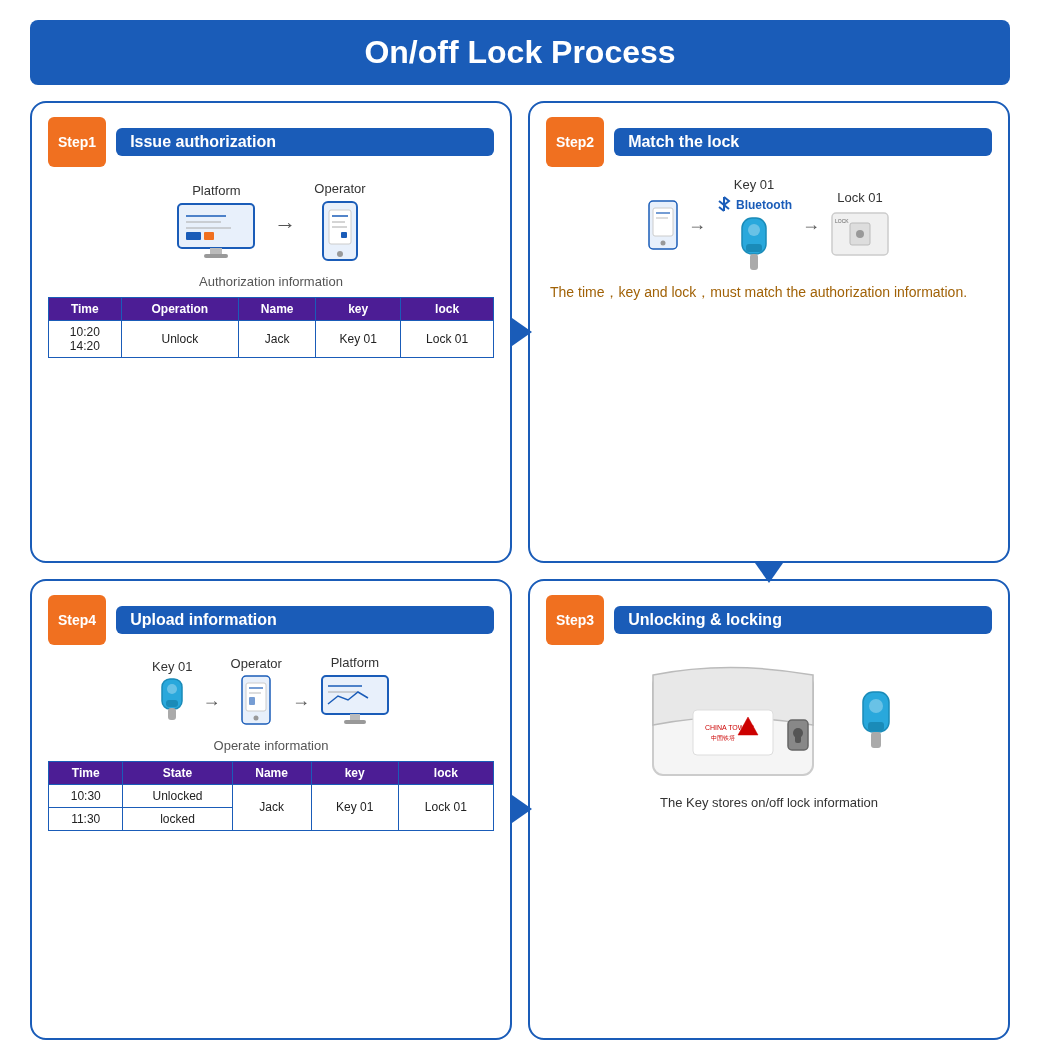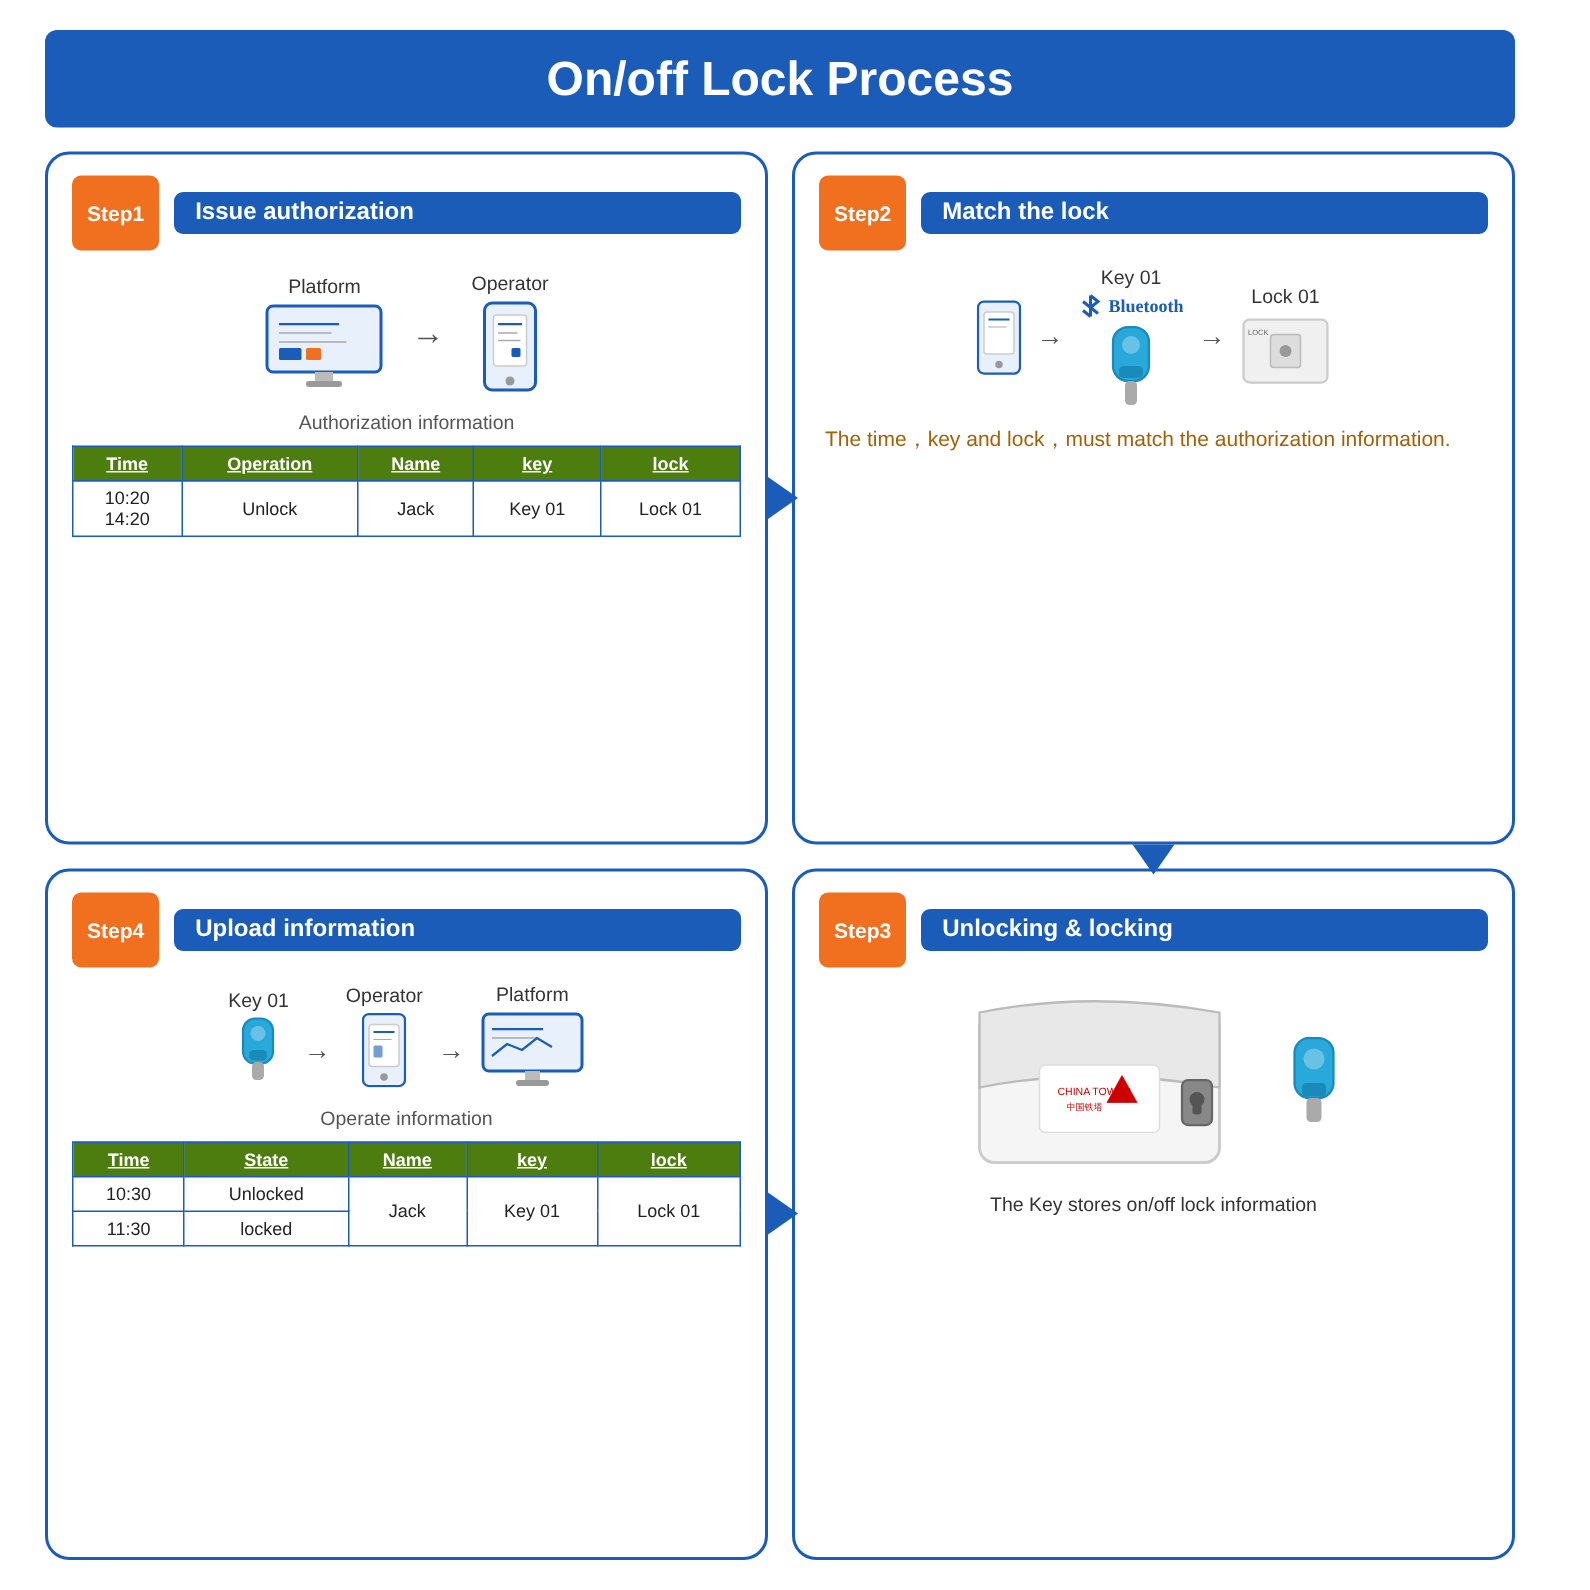--- a/index.html
+++ b/index.html
@@ -111,26 +111,25 @@
       margin-top: 4px;
     }
 
     
     .info-table {
       border-collapse: collapse;
       width: 100%;
       font-size: 12px;
     }
     .info-table th {
-      background: #4d7c0f;
+      background: #4c1d95;
       color: #fff;
       padding: 4px 6px;
       border: 1px solid #1a5cb8;
       text-align: center;
-      text-decoration: underline;
     }
     .info-table td {
       border: 1px solid #1a5cb8;
       padding: 4px 6px;
       text-align: center;
       color: #222;
     }
 
     
     .step2-content {
@@ -146,21 +145,20 @@
       gap: 10px;
     }
 
     .bluetooth-badge {
       display: flex;
       align-items: flex-end;
       gap: 4px;
       font-size: 13px;
       color: #1a5cb8;
       font-weight: bold;
-      font-family: Liberation Serif, serif;
     }
 
     .step2-text {
       font-size: 14px;
       color: #a16207;
       line-height: 1.5;
       padding: 0 4px;
     }
 
     

